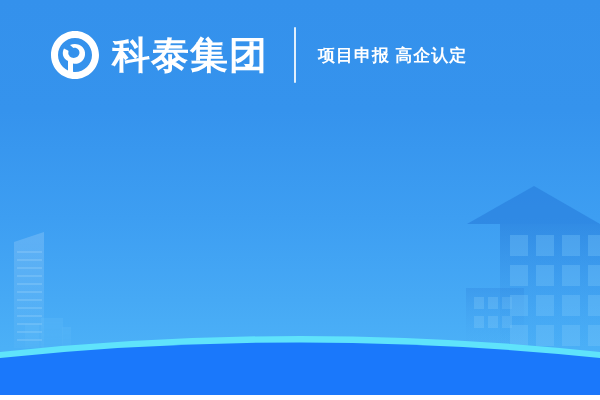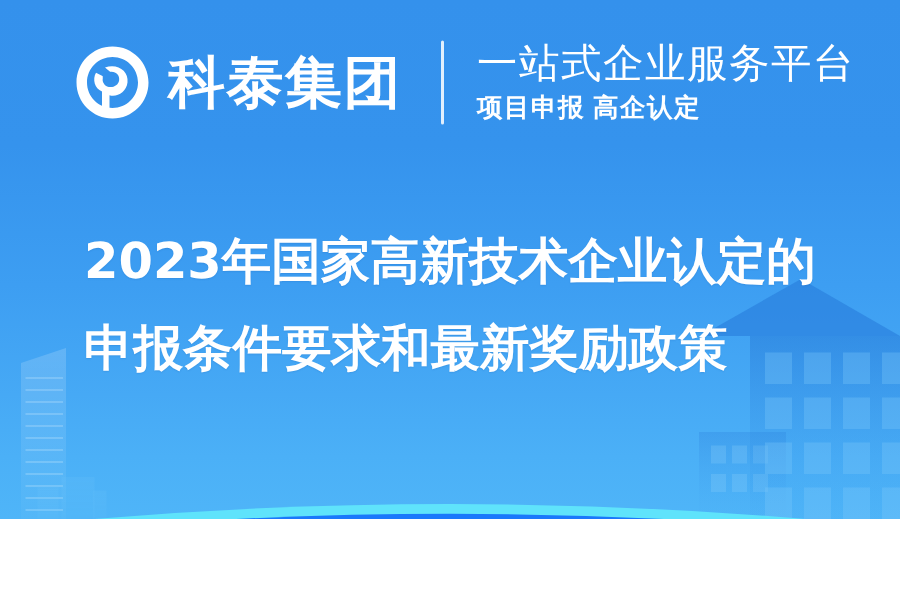--- a/index.html
+++ b/index.html
@@ -7,21 +7,21 @@
     padding: 0;
     background: #ffffff;
   }
   body {
     font-family: "Liberation Sans", "DejaVu Sans", sans-serif;
   }
 
   #banner {
     position: relative;
     width: 600px;
-    height: 346px;
+    height: 395px;
     overflow: hidden;
     background: linear-gradient(180deg,
         #3491ec 0%,
         #3593ed 28%,
         #3d9ef2 55%,
         #46a9f5 76%,
         #4bb0f7 88%,
         #4fb5f8 100%);
   }
 
@@ -237,23 +237,18 @@
                  C26.8,30.9 30.8,29.1 31.4,25.6
                  C32,22 29,19.3 25.4,19.9 Z" fill="#ffffff"></path>
         <rect x="20.5" y="20.5" width="8" height="6.5" rx="1" fill="#3491ec"></rect>
       </svg>
       <span class="logo-text">科泰集团</span>
     </div>
 
     <div class="divider"></div>
 
     <div class="tagline">
-      <span class="tagline-main">一站式企业服务平台</span>
       <span class="tagline-sub">项目申报 高企认定</span>
     </div>
   </div>
 
-  <div class="title-block">
-    <div class="title-line">2023年国家高新技术企业认定的</div>
-    <div class="title-line">申报条件要求和最新奖励政策</div>
-  </div>
 
 </div>
 
 </body></html>

